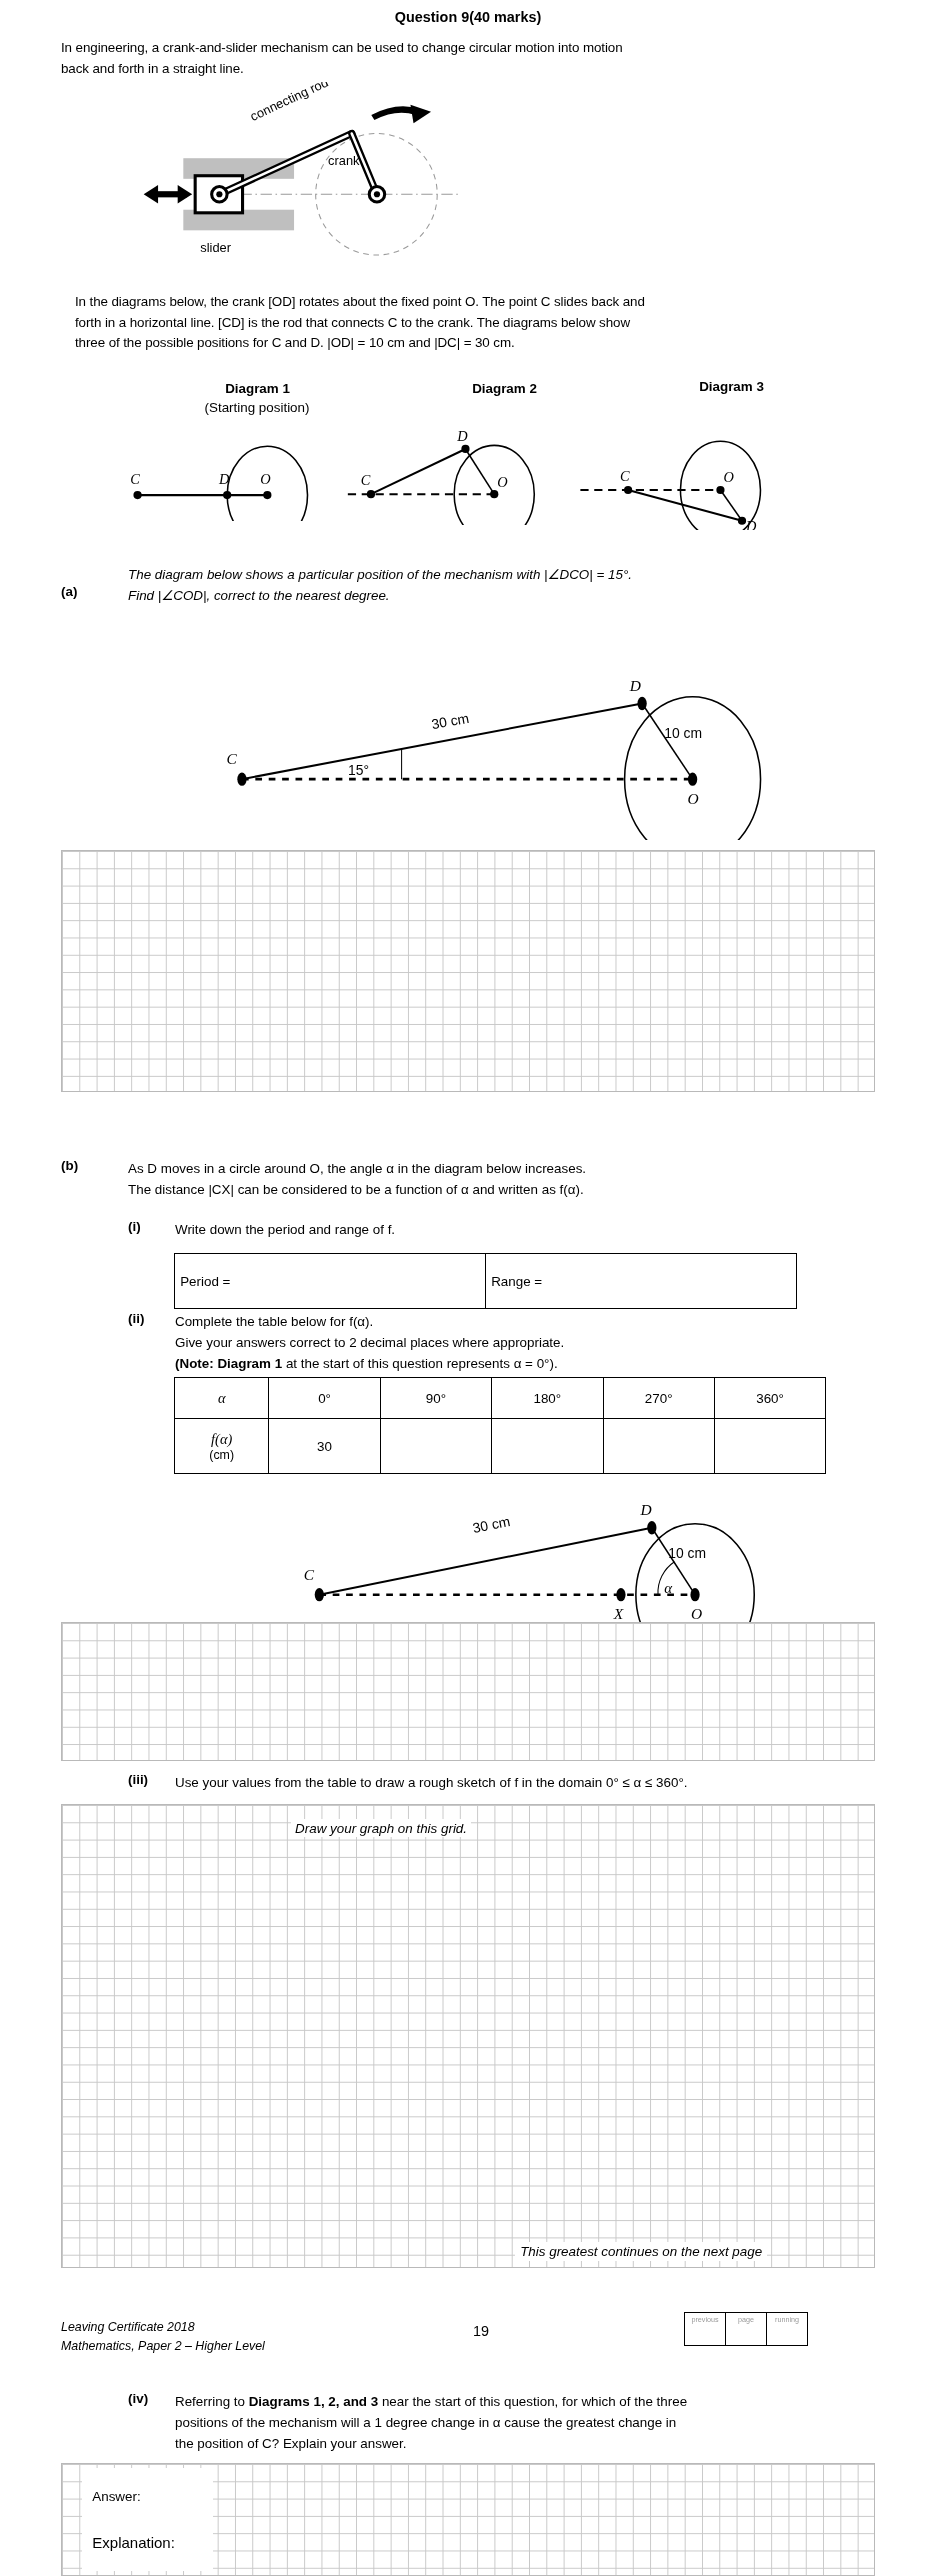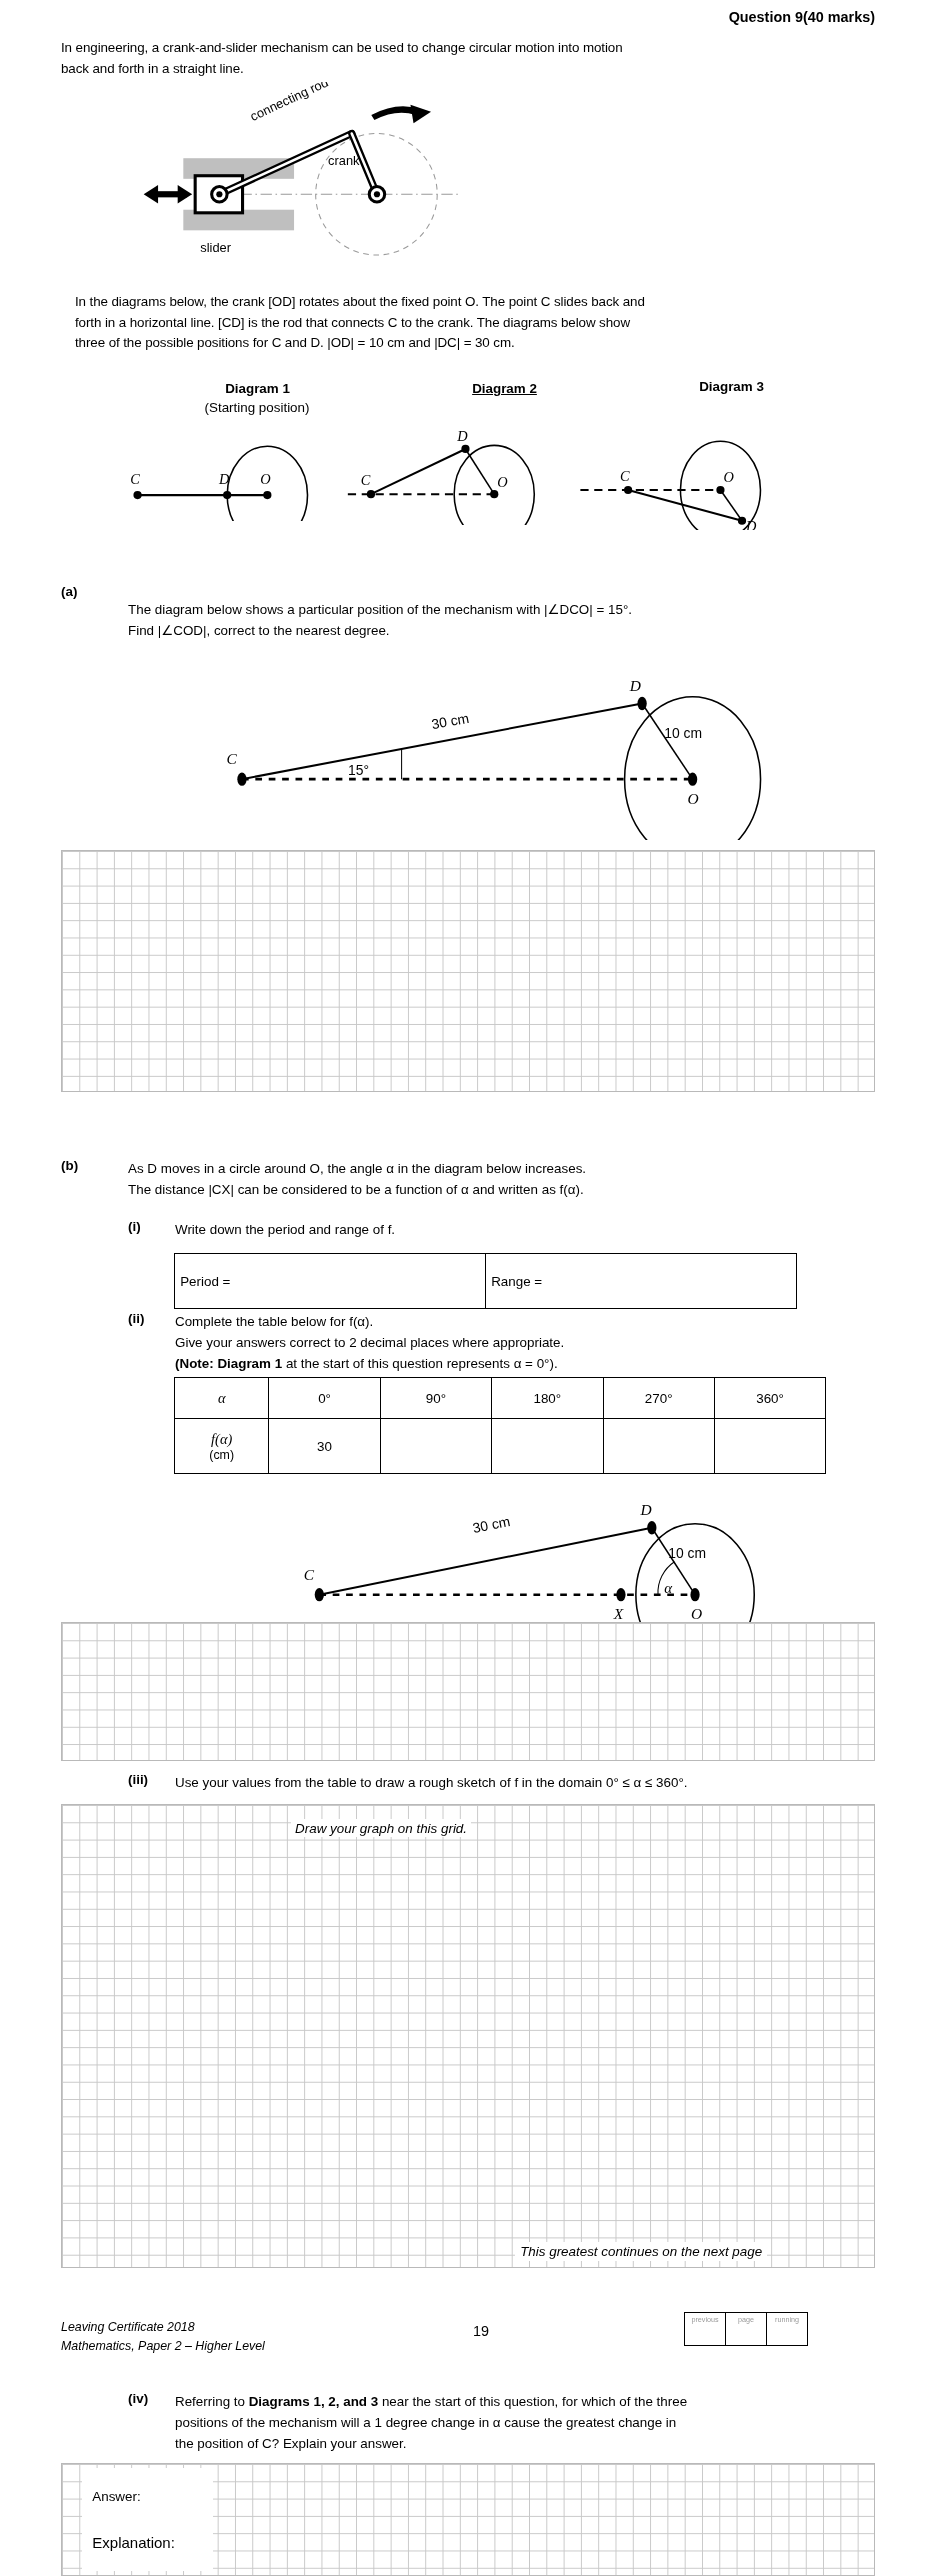--- a/index.html
+++ b/index.html
@@ -20,21 +20,21 @@
   }
   
   .txt      { font-size:13.4px; line-height:20.6px; letter-spacing:-0.1px; }
   .bold     { font-weight:bold; }
   .ital     { font-style:italic; }
   .mathit   { font-style:italic; font-family:"Liberation Serif", serif; }
 
   
   .q-head {
     position:absolute; left:61px; top:9.3px; width:814px;
-    display:flex; justify-content:flex-end; align-items:baseline;
+    display:flex; justify-content:center; align-items:baseline;
   }
   .q-head .t { font-size:14.4px; font-weight:bold; }
 
   .intro { position:absolute; left:61px; top:38px; width:747px; }
 
   
   .abs { position:absolute; }
 
   
   .plabel { position:absolute; font-size:13.4px; font-weight:bold; }
@@ -149,21 +149,21 @@
   </svg>
 
   <div class="txt abs" style="left:75px; top:292px; width:783px;">
     <div>In the diagrams below, the crank [OD] rotates about the fixed point O.  The point C slides back and</div>
     <div>forth in a horizontal line.  [CD] is the rod that connects C to the crank.  The diagrams below show</div>
     <div>three of the possible positions for C and D.  |OD| = 10 cm and |DC| = 30 cm.</div>
   </div>
 
   <div class="abs bold" style="left:206px; top:381px; font-size:13.4px; text-align:center; width:103px;">Diagram 1</div>
   <div class="abs" style="left:198px; top:400px; font-size:13.4px; text-align:center; width:118px;">(Starting position)</div>
-  <div class="abs bold" style="left:453px; top:381px; font-size:13.4px; text-align:center; width:103px;text-decoration:underline;">Diagram 2</div>
+  <div class="abs bold" style="left:453px; top:381px; font-size:13.4px; text-align:center; width:103px;">Diagram 2</div>
   <div class="abs bold" style="left:680px; top:379px; font-size:13.4px; text-align:center; width:103px;">Diagram 3</div>
 
   <svg class="abs-svg" style="left:118px; top:428px;" width="206" height="93" viewBox="0 0 400 180">
     <ellipse cx="290" cy="130" rx="78" ry="95" fill="none" stroke="#000" stroke-width="3"></ellipse>
     <line x1="38" y1="130" x2="290" y2="130" stroke="#000" stroke-width="4"></line>
     <circle cx="38" cy="130" r="8" fill="#000"></circle>
     <circle cx="212" cy="130" r="8" fill="#000"></circle>
     <circle cx="290" cy="130" r="8" fill="#000"></circle>
     <text x="24" y="108" font-family="Liberation Serif, serif" font-style="italic" font-size="28">C</text>
     <text x="196" y="108" font-family="Liberation Serif, serif" font-style="italic" font-size="28">D</text>
@@ -190,21 +190,21 @@
     <line x1="288" y1="152" x2="330" y2="212" stroke="#000" stroke-width="3"></line>
     <circle cx="108" cy="152" r="8" fill="#000"></circle>
     <circle cx="288" cy="152" r="8" fill="#000"></circle>
     <circle cx="330" cy="212" r="8" fill="#000"></circle>
     <text x="92" y="134" font-family="Liberation Serif, serif" font-style="italic" font-size="28">C</text>
     <text x="294" y="136" font-family="Liberation Serif, serif" font-style="italic" font-size="28">O</text>
     <text x="338" y="232" font-family="Liberation Serif, serif" font-style="italic" font-size="28">D</text>
   </svg>
 
   <div class="plabel" style="left:61px; top:584px;">(a)</div>
-  <div class="ptext" style="left:128px; top:599px; width:721px;">
+  <div class="ptext" style="left:128px; top:564px; width:721px;font-style:italic;">
     <div>The diagram below shows a particular position of the mechanism with |∠DCO| = 15°.</div>
     <div>Find |∠COD|, correct to the nearest degree.</div>
   </div>
 
   <svg class="abs-svg" style="left:175px; top:639px;" width="618" height="201" viewBox="0 0 1200 390">
     <ellipse cx="1005" cy="272" rx="132" ry="160" fill="none" stroke="#000" stroke-width="3"></ellipse>
     <line x1="130" y1="272" x2="1005" y2="272" stroke="#000" stroke-width="5" stroke-dasharray="13,13"></line>
     <line x1="130" y1="272" x2="907" y2="125" stroke="#000" stroke-width="4"></line>
     <line x1="907" y1="125" x2="1005" y2="272" stroke="#000" stroke-width="3"></line>
     <path d="M 440 214 L 440 272" stroke="#000" stroke-width="2" fill="none"></path>

